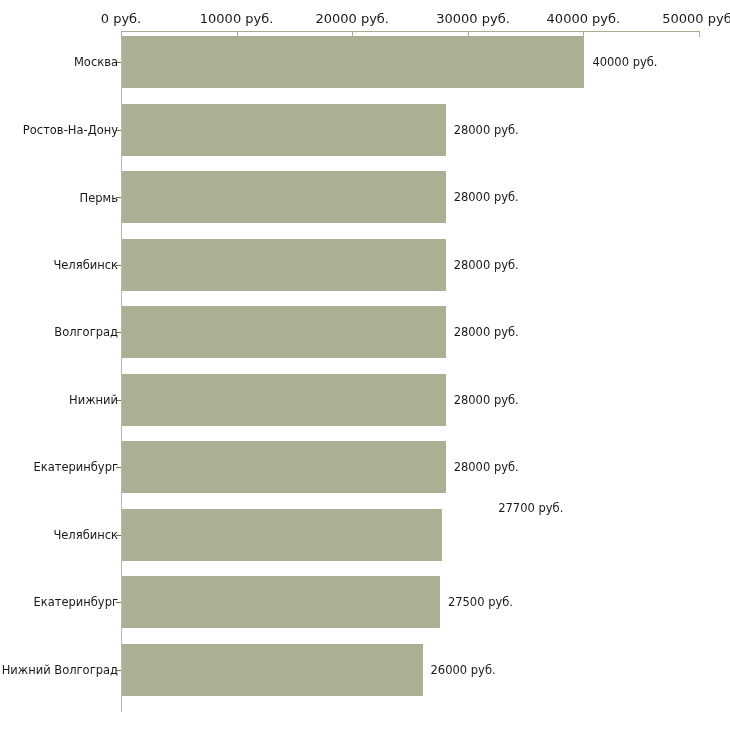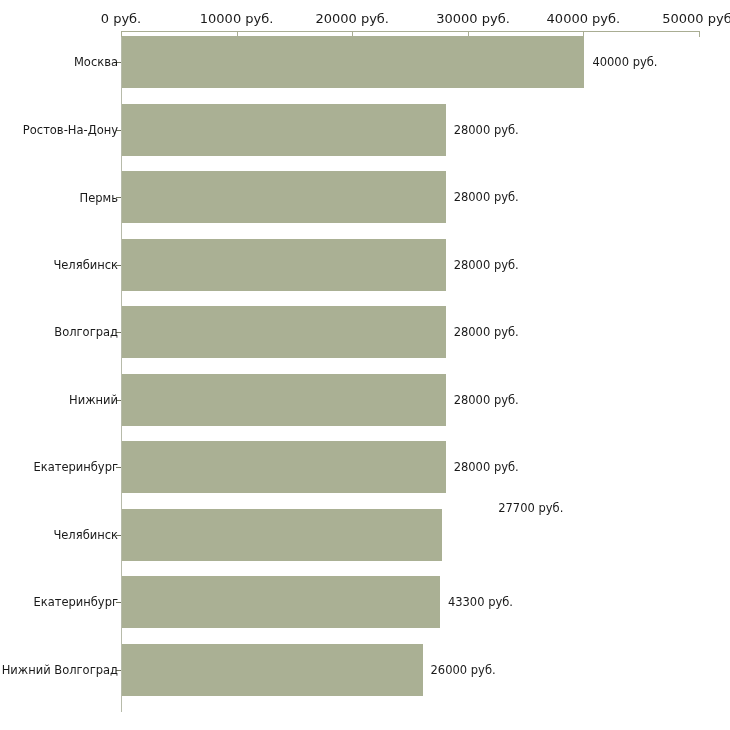--- a/index.html
+++ b/index.html
@@ -144,18 +144,18 @@
       <div class="bar-value-label" style="left: 453.68px; top: 264.5px;">28000 руб.</div>
       <div class="bar" title="Челябинск — 28000 руб." style="top: 306px; width: 323.68px; height: 52px; background: rgb(170, 176, 148);"></div>
       <div class="bar-value-label" style="left: 453.68px; top: 332px;">28000 руб.</div>
       <div class="bar" title="Самара — 28000 руб." style="top: 373.5px; width: 323.68px; height: 52px; background: rgb(170, 176, 148);"></div>
       <div class="bar-value-label" style="left: 453.68px; top: 399.5px;">28000 руб.</div>
       <div class="bar" title="Екатеринбург — 28000 руб." style="top: 441px; width: 323.68px; height: 52px; background: rgb(170, 176, 148);"></div>
       <div class="bar-value-label" style="left: 453.68px; top: 467px;">28000 руб.</div>
       <div class="bar" title="Волгоград — 27700 руб." style="top: 508.5px; width: 320.212px; height: 52px; background: rgb(170, 176, 148);"></div>
       <div class="bar-value-label" style="left: 450.212px; top: 508px; margin-left: 48px;">27700 руб.</div>
       <div class="bar" title="Новосибирск — 27500 руб." style="top: 576px; width: 317.9px; height: 52px; background: rgb(170, 176, 148);"></div>
-      <div class="bar-value-label" style="left: 447.9px; top: 602px;">43300 руб.</div>
+      <div class="bar-value-label" style="left: 447.9px; top: 602px;">27500 руб.</div>
       <div class="bar" title="Нижний Новгород — 26000 руб." style="top: 643.5px; width: 300.56px; height: 52px; background: rgb(170, 176, 148);"></div>
       <div class="bar-value-label" style="left: 430.56px; top: 669.5px;">26000 руб.</div>
     </div>
 
 </div>
 
 </body></html>

